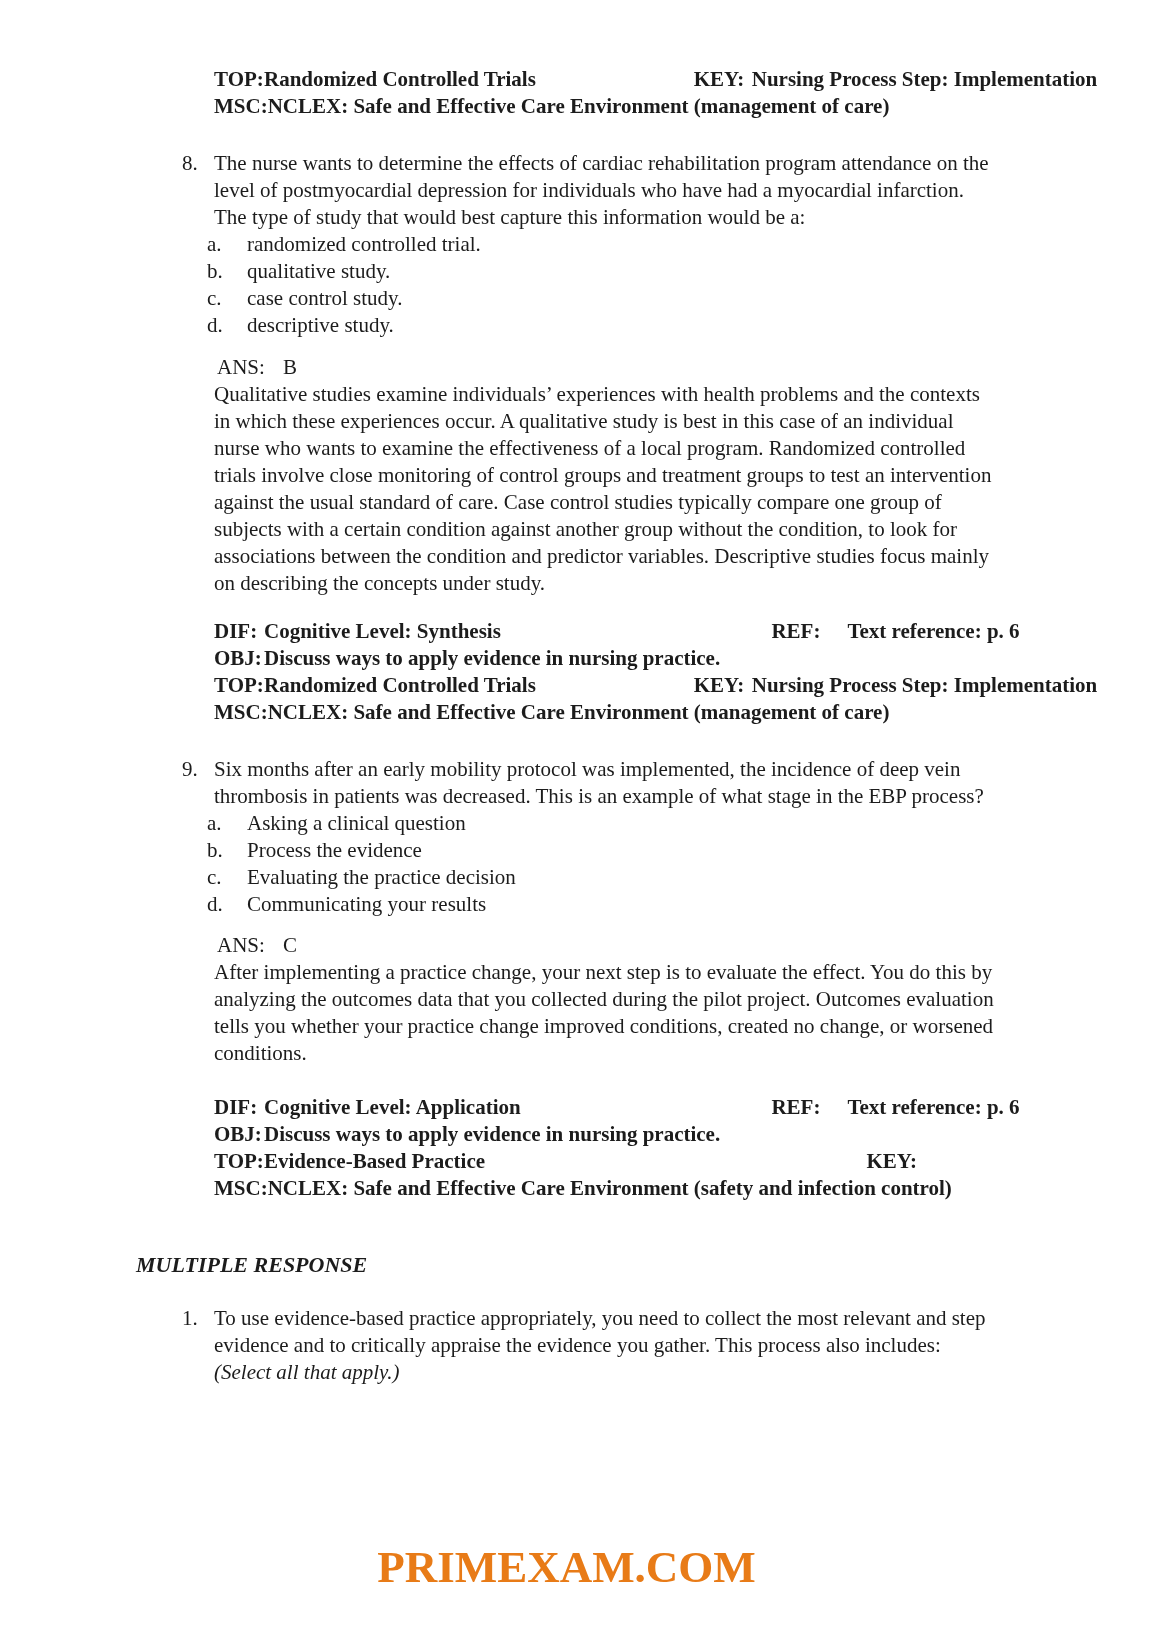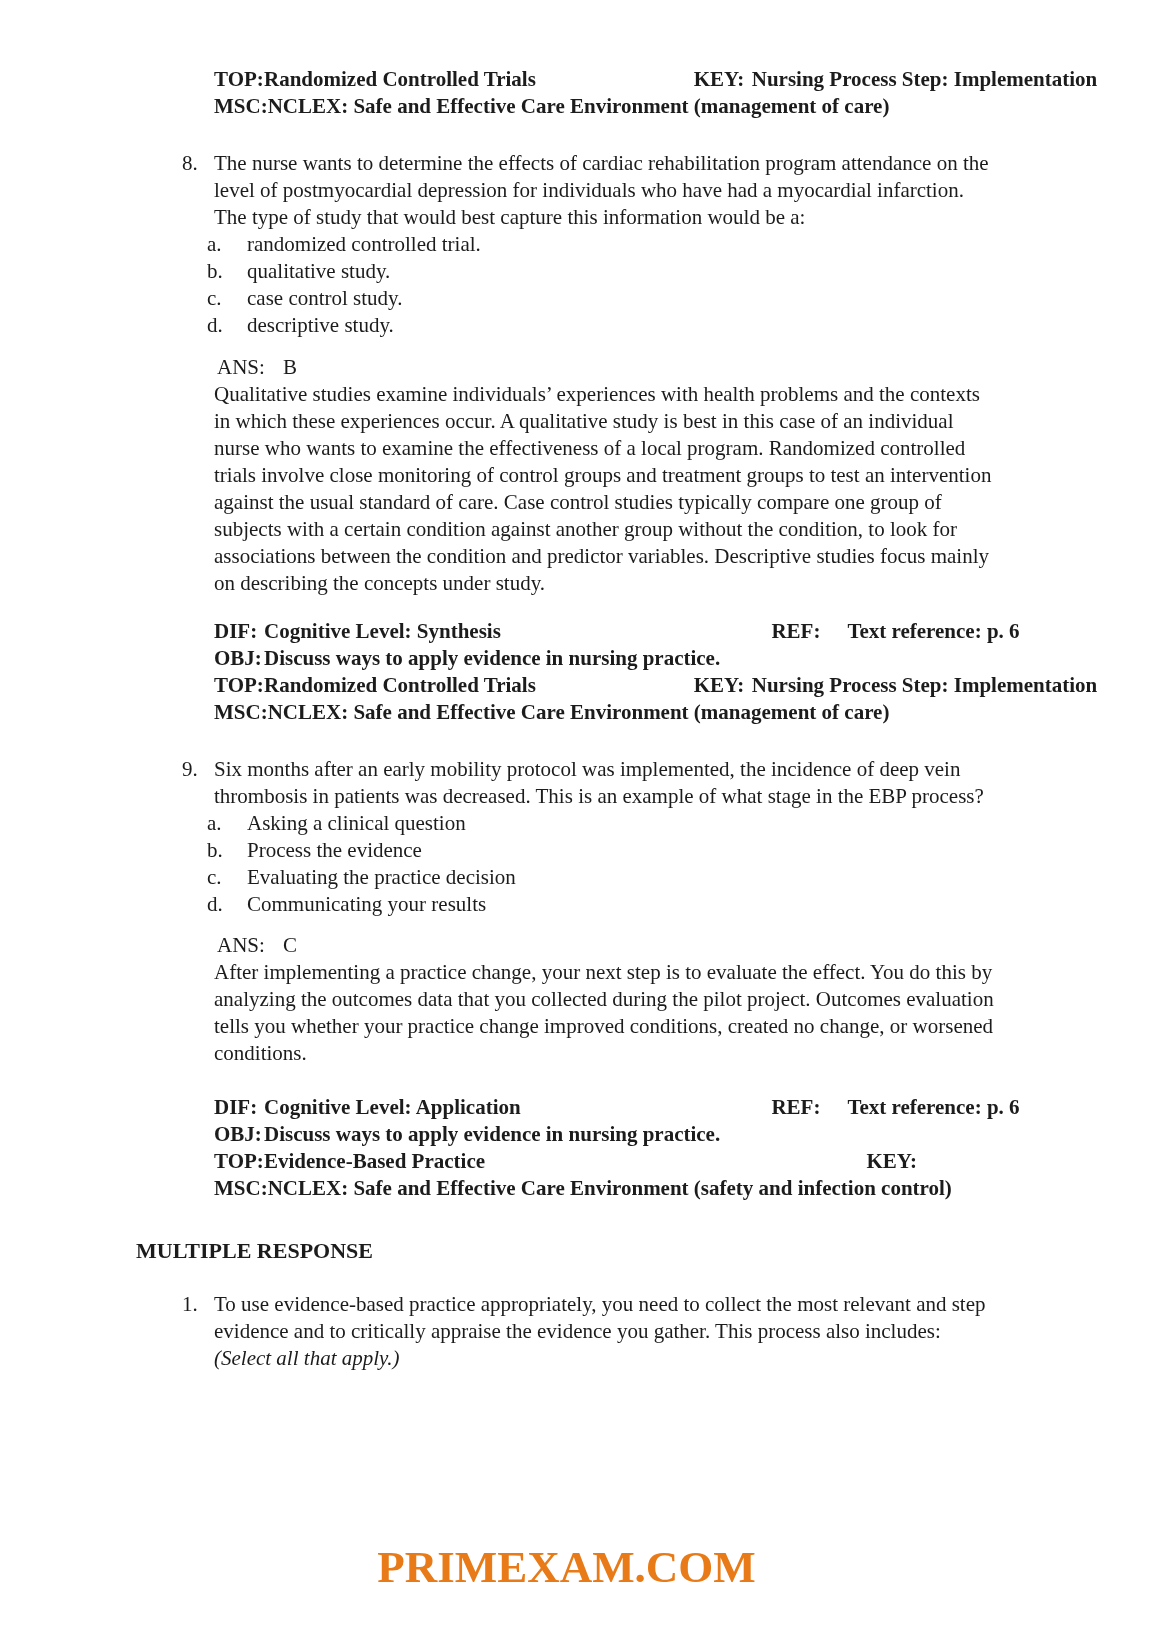--- a/index.html
+++ b/index.html
@@ -52,21 +52,21 @@
     letter-spacing: 0px;
   }
   
   .mt-top   { margin-top: 66px; }
   .mt-q8    { margin-top: 30px; }
   .mt-ans8  { margin-top: 15px; }
   .mt-meta8 { margin-top: 21px; }
   .mt-q9    { margin-top: 30px; }
   .mt-ans9  { margin-top: 14px; }
   .mt-meta9 { margin-top: 27px; }
-  .mt-head  { margin-top: 35px; }
+  .mt-head  { margin-top: 49px; font-style: italic; }
   .mt-mr1   { margin-top: 27px; }
 </style>
 </head>
 <body>
 
 <div class="page">
 
   <div class="meta-block mt-top">
     <div class="meta-line">
       <div class="pair1">

